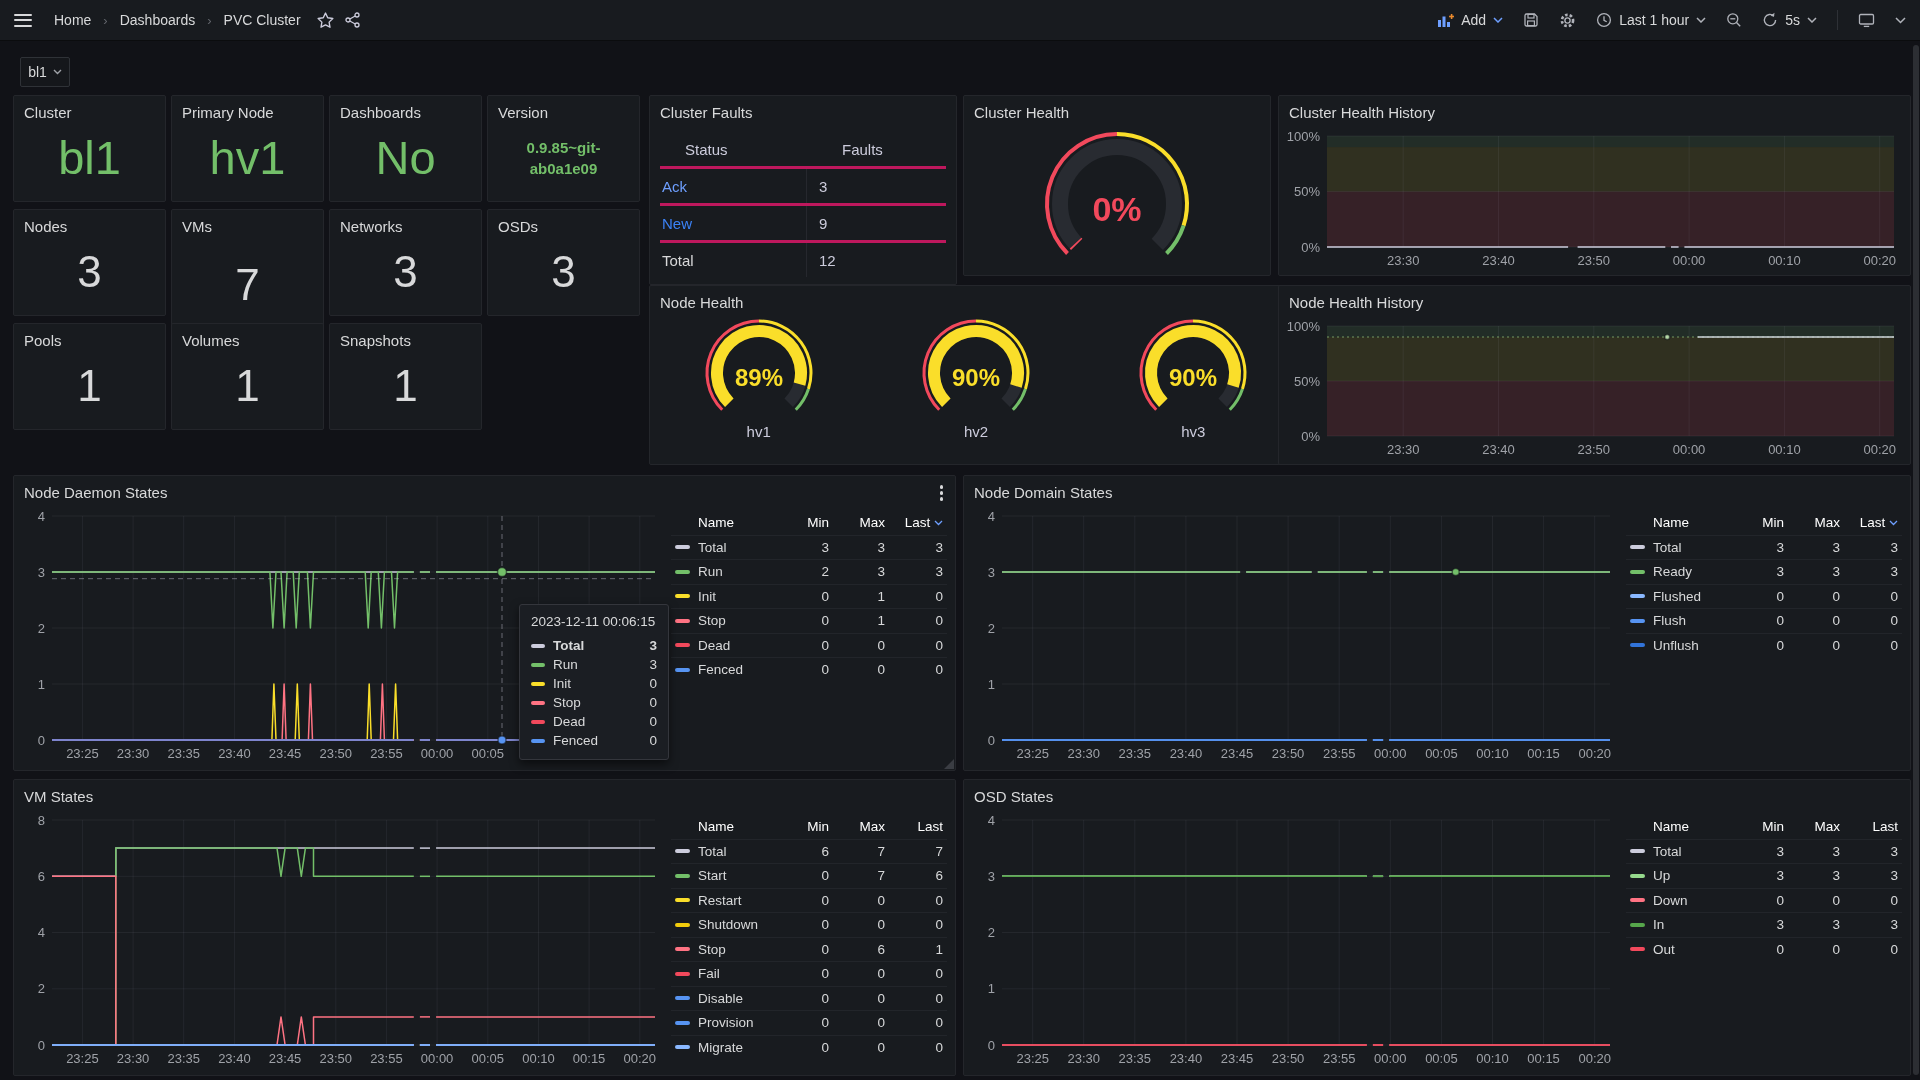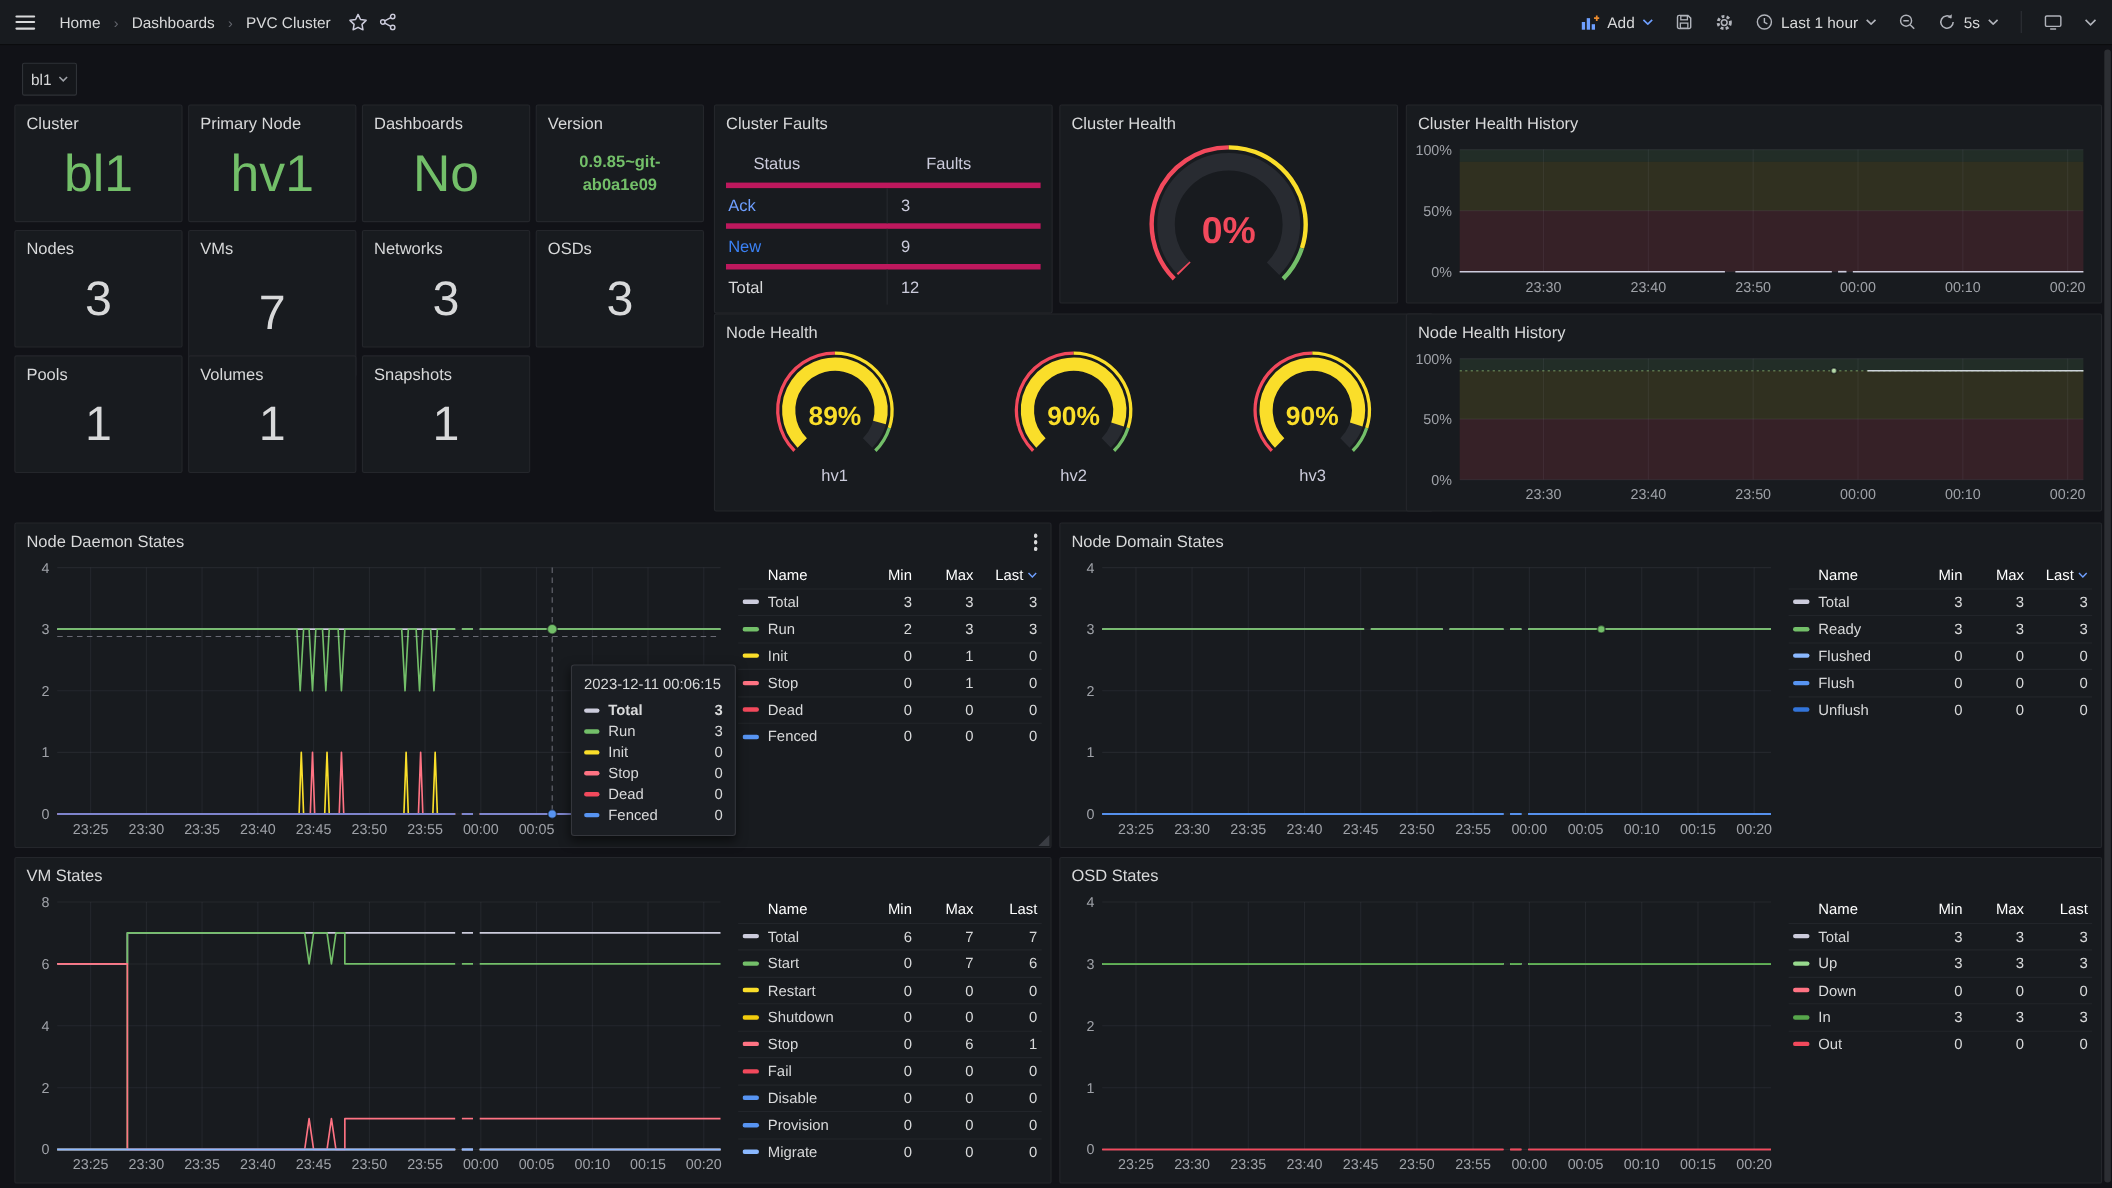--- a/index.html
+++ b/index.html
@@ -24,21 +24,21 @@
   .panel { position:absolute; background:#181b1f; border:1px solid #24262b; border-radius:2px; }
   .ptitle { position:absolute; top:0; left:0; right:0; height:30px; padding:8px 10px 0 10px;
     font-size:15px; font-weight:500; color:#d8d9da; white-space:nowrap; overflow:hidden; }
   .stat-value { position:absolute; top:28px; left:0; right:0; bottom:10px; display:flex;
     align-items:center; justify-content:center; font-weight:500; }
   .v-green { color:#73bf69; } .v-white { color:#d8d9da; }
   .v-big { font-size:47px; } .v-num { font-size:44px; }
   .v-ver { font-size:15px; font-weight:700; text-align:center; line-height:1.4; padding:0 18px; }
   
   .ftable { position:absolute; top:36px; left:10px; right:10px; bottom:4px; font-size:15px; }
-  .frow { display:flex; align-items:stretch; height:37px; border-top:5px solid #be185d; }
+  .frow { display:flex; align-items:stretch; height:37px; border-top:3px solid #be185d; }
   .frow.fhead { height:34px; border-top:none;margin-left:23px; }
   .fc1 { flex:0 0 146px; display:flex; align-items:center; padding-left:2px; }
   .fc2 { flex:1; display:flex; align-items:center; padding-left:12px; border-left:1px solid #26282e; }
   .frow.fhead .fc2 { border-left:1px solid transparent; }
   
   .gauge-center { position:absolute; top:28px; left:0; right:0; bottom:2px; display:flex; align-items:center; justify-content:center; }
   .gauges-row { position:absolute; top:30px; left:0; right:0; bottom:2px; display:flex; justify-content:space-around; align-items:flex-start; }
   .gauge { text-align:center; }
   .glabel { font-size:15px; color:#ccccdc; margin-top:-3px; }
   

